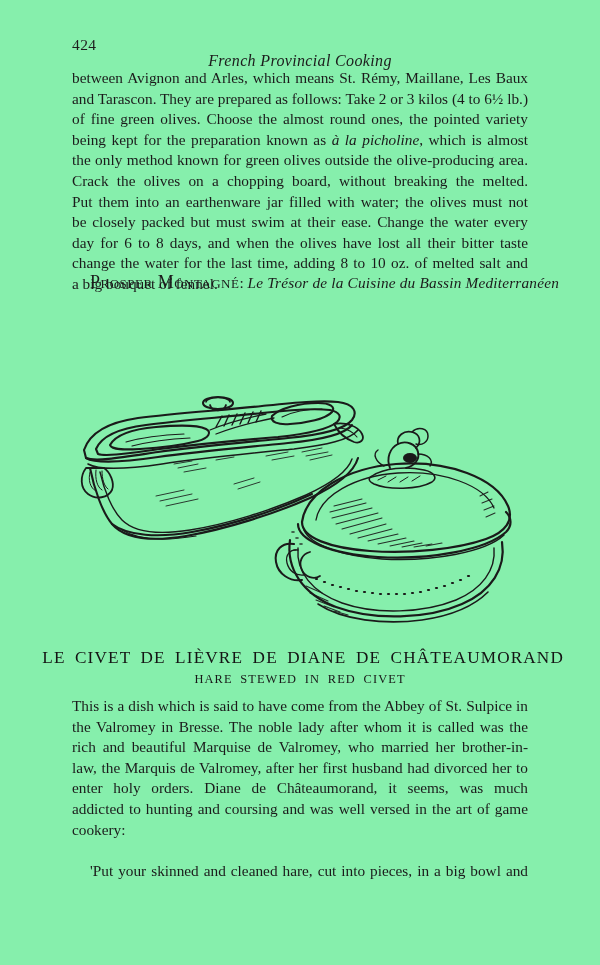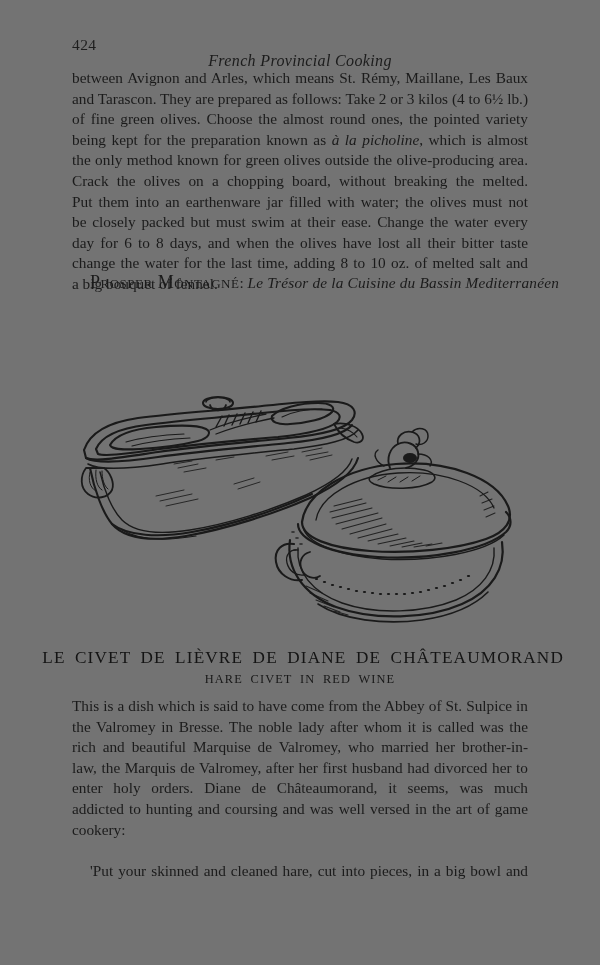--- a/index.html
+++ b/index.html
@@ -4,21 +4,21 @@
 <style>
   html, body {
     margin: 0;
     padding: 0;
     background: #ffffff;
   }
   .page {
     position: relative;
     width: 600px;
     height: 965px;
-    background: #737373;
+    background: #86efac;
     overflow: hidden;
     font-family: "Liberation Serif", "DejaVu Serif", serif;
     color: #1a1a1a;
   }
 
   
   .running-head {
     position: absolute;
     top: 36px;
     left: 72px;
@@ -338,21 +338,21 @@
           <path d="M226 160 L228 160"></path>
             <path d="M230 166 L232 166"></path>
           <path d="M234 172 L236 172"></path>
             <path d="M228 178 L230 178"></path>
         </g>
       </g>
     </svg>
   </div>
 
   <div class="recipe-title">LE CIVET DE LIÈVRE DE DIANE DE CHÂTEAUMORAND</div>
-  <div class="recipe-subtitle">HARE CIVET IN RED WINE</div>
+  <div class="recipe-subtitle">HARE STEWED IN RED CIVET</div>
 
   <div class="textblock tb-3">
     <p class="par">
       <span class="ln just">This is a dish which is said to have come from the Abbey of St. Sulpice in</span>
       <span class="ln just">the Valromey in Bresse. The noble lady after whom it is called was the</span>
       <span class="ln just">rich and beautiful Marquise de Valromey, who married her brother-in-</span>
       <span class="ln just">law, the Marquis de Valromey, after her first husband had divorced her to</span>
       <span class="ln just">enter holy orders. Diane de Châteaumorand, it seems, was much</span>
       <span class="ln just">addicted to hunting and coursing and was well versed in the art of game</span>
       <span class="ln">cookery:</span>

